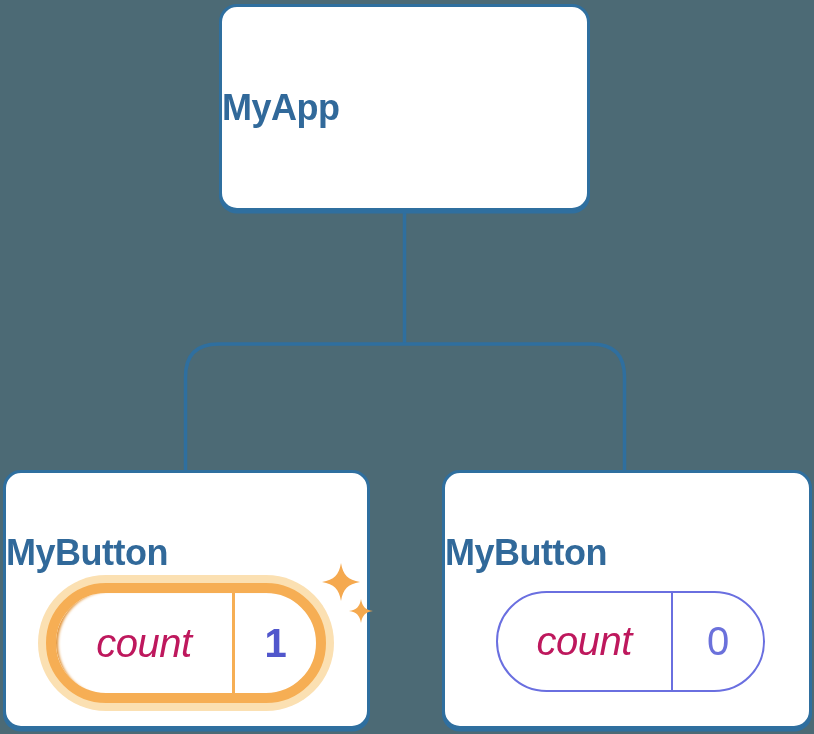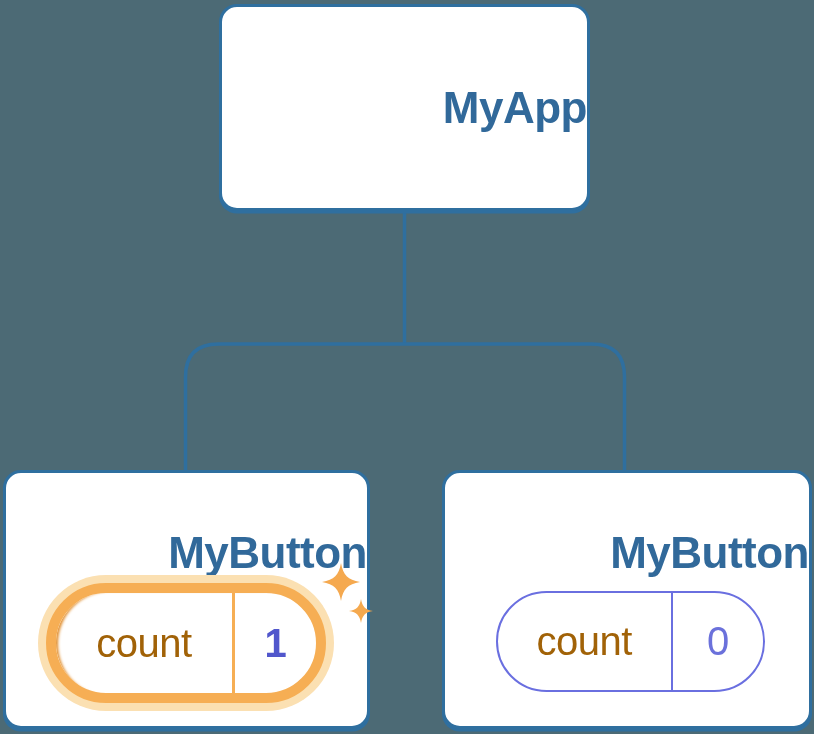--- a/index.html
+++ b/index.html
@@ -29,22 +29,22 @@
     box-shadow: 0 2.5px 0 #2F6F9F;
   }
   .card-root  { left: 219px; top: 4px;   width: 371px; height: 207px; }
   .card-left  { left: 3px;   top: 470px; width: 367px; height: 259px; }
   .card-right { left: 442px; top: 470px; width: 370px; height: 259px; }
 
   .card-title {
     position: absolute;
     left: 0;
     width: 100%;
-    text-align: right;
-    font-size: 44px;
+    text-align: left;
+    font-size: 36px;
     font-weight: 700;
     letter-spacing: -0.5px;
     color: #31699A;
     line-height: 48px;
   }
   .card-root .card-title {
     top: 50%;
     transform: translateY(-50%);
   }
   .card-left .card-title,
@@ -73,21 +73,22 @@
     border: 2.5px solid #6A6FE0;
     border-radius: 55px;
   }
   .pill-label {
     flex: 1;
     display: flex;
     align-items: center;
     justify-content: center;
     font-size: 40px;
     letter-spacing: -0.5px;
-    color: #a16207;
+    color: #be185d;
+    font-style: italic;
   }
   .pill-divider-orange { width: 3px; background: #F6AE54; }
   .pill-divider-purple { width: 2.5px; background: #6A6FE0; }
   .pill-value {
     display: flex;
     align-items: center;
     justify-content: center;
     font-size: 40px;
     color: #6B71DB;
   }

